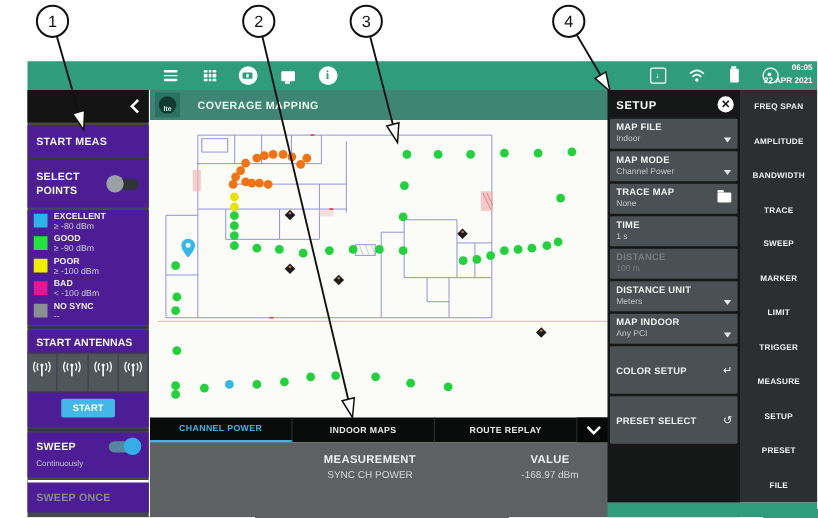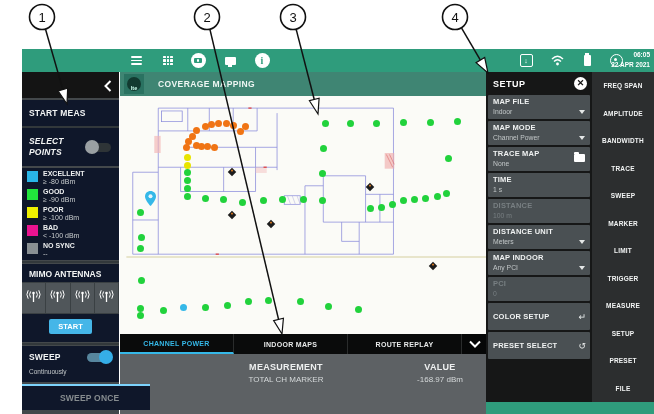--- a/index.html
+++ b/index.html
@@ -22,21 +22,21 @@
   .shot{width:11px;height:11px;border:1.3px solid #fff;border-radius:2px;color:#fff;font-size:7px;display:flex;align-items:center;justify-content:center;}
   .batt{width:7px;height:11px;background:#fff;border-radius:1px;position:relative;}
   .batt:before{content:"";position:absolute;left:1.8px;top:-2px;width:3.4px;height:2px;background:#fff;}
   .gps{width:11px;height:11px;border:1.4px solid #fff;border-radius:50%;position:relative;}
   .gps:after{content:"";position:absolute;left:3px;top:3px;width:3px;height:3px;border-radius:50%;background:#fff;}
   #clock{position:absolute;right:4px;top:1px;text-align:right;color:#fff;font-size:6.5px;line-height:10px;font-weight:bold;}
   
   #sidebar{left:22px;top:72px;width:97px;height:342px;background:#43484b;z-index:2;}
   #sb-head{position:absolute;left:0;top:0;width:97px;height:26px;background:#141414;}
   #sb-collapse{position:absolute;right:7px;top:6px;}
-  .sb-row{position:absolute;left:0;width:97px;background:#0f172a;color:#f2f4f4;}
+  .sb-row{position:absolute;left:0;width:97px;background:#4c1d95;color:#f2f4f4;}
   .sb-label{font-size:8.5px;font-weight:bold;letter-spacing:.2px;padding:0 0 0 7px;}
   #row-start{top:28px;height:26px;display:flex;align-items:center;}
   #row-select{top:56px;height:38px;display:flex;align-items:center;}
   #row-select .sb-label{line-height:11px;}
   .toggle{position:absolute;right:8px;width:24px;height:9px;border-radius:5px;}
   .toggle .knob{position:absolute;top:-2.5px;width:14px;height:14px;border-radius:50%;}
   .tg-off{background:#2e3437;}
   .tg-off .knob{left:-2px;background:#9aa0a3;}
   .tg-on{background:#57869e;}
   .tg-on .knob{right:-2px;background:#35aee8;}
@@ -47,21 +47,21 @@
   .lg-sub{font-weight:normal;color:#c9cdce;}
   #mimo{top:192px;height:78px;}
   #mimo-label{font-size:8.5px;font-weight:bold;padding:5px 0 3px 7px;}
   #ant-row{display:flex;height:30px;border-top:1px solid #3a4043;}
   .ant-btn{flex:1;border-right:1px solid #3a4043;display:flex;align-items:center;justify-content:center;background:#50565a;}
   #auto-wrap{height:24px;display:flex;align-items:center;justify-content:center;border-top:1px solid #3a4043;}
   #auto-btn{background:#45b6e8;color:#fff;font-size:7.5px;font-weight:bold;padding:3px 9px;border-radius:2px;}
   #row-sweep{top:274px;height:36px;}
   #sweep-line{display:flex;align-items:center;height:22px;position:relative;}
   #sweep-mode{font-size:6.5px;color:#c3c8ca;padding-left:7px;}
-  #row-sweeponce{top:312px;height:24px;display:flex;align-items:center;border-top:2px solid #7dd3fc;padding-left:31px;}
+  #row-sweeponce{top:312px;height:24px;display:flex;align-items:center;border-top:2px solid #ffffff;}
   #row-sweeponce .sb-label{color:#868c8f;}
   .sb-gap{position:absolute;left:0;width:97px;height:2px;background:#32383b;}
   
   #main-header{left:120px;top:72px;width:472px;height:24px;background:#3f8573;display:flex;align-items:center;z-index:1;}
   #lte-badge{width:20px;height:20px;background:#2a7261;margin-left:4px;display:flex;align-items:center;justify-content:center;}
   #lte-inner{width:14px;height:14px;border-radius:50%;background:#123a30;color:#cfe;font-size:5.5px;font-weight:bold;display:flex;align-items:flex-end;justify-content:center;line-height:6px;}
   #main-title{color:#eef6f3;font-size:8.5px;font-weight:bold;letter-spacing:.4px;margin-left:14px;}
   #map-area{left:120px;top:96px;width:472px;height:238px;background:#fbfbf7;z-index:1;overflow:hidden;}
   .dot{position:absolute;width:7px;height:7px;border-radius:50%;}
   .mark{position:absolute;width:6px;height:6px;background:#1c1c1c;transform:rotate(45deg);}
@@ -74,21 +74,21 @@
   #readout{left:120px;top:354px;width:472px;height:60px;background:#5d6164;z-index:1;color:#eef0f0;}
   .ro-block{position:absolute;top:8px;text-align:center;}
   .ro-label{font-size:9px;font-weight:bold;letter-spacing:.3px;}
   .ro-value{font-size:8px;color:#d5d9da;margin-top:3px;}
   
   #setup-panel{left:486px;top:72px;width:106px;height:330px;background:#161717;z-index:3;}
   #setup-head{height:23px;display:flex;align-items:center;justify-content:space-between;padding:0 5px 0 7px;}
   #setup-title{color:#fff;font-size:9px;font-weight:bold;letter-spacing:.5px;}
   #setup-close{width:13px;height:13px;border-radius:50%;background:#fff;color:#111;font-size:9px;line-height:13px;text-align:center;font-weight:bold;}
   .s-item{position:relative;margin:0 2px 2px 2px;background:#4a5053;height:24px;border-radius:1px;padding:2px 4px 0 5px;box-sizing:border-box;}
-  .s-item.single{height:27px;display:flex;align-items:center;justify-content:space-between;padding-top:0;}
+  .s-item.single{height:38px;display:flex;align-items:center;justify-content:space-between;padding-top:0;}
   .s-label{font-size:7.5px;font-weight:bold;color:#f0f2f2;letter-spacing:.2px;}
   .s-value{font-size:6.8px;color:#c2c7c8;margin-top:1.5px;}
   .s-item.disabled .s-label,.s-item.disabled .s-value{color:#787f82;}
   .s-caret{position:absolute;right:5px;bottom:5px;width:0;height:0;border-left:3.5px solid transparent;border-right:3.5px solid transparent;border-top:4.5px solid #e5e8e8;}
   .s-folder{position:absolute;right:5px;top:7px;width:11px;height:8px;background:#fff;border-radius:1px;}
   .s-folder:before{content:"";position:absolute;left:0;top:-2px;width:5px;height:2px;background:#fff;border-radius:1px 1px 0 0;}
   .s-glyph{color:#e8ebeb;font-size:9px;}
   
   #right-menu{left:592px;top:72px;width:62px;height:330px;background:#2c2e2f;z-index:3;display:flex;flex-direction:column;}
   .rm-item{flex:1;display:flex;align-items:center;justify-content:center;color:#f2f4f4;font-size:6.5px;font-weight:bold;letter-spacing:.2px;}
@@ -163,21 +163,21 @@
         <svg width="8" height="12" viewBox="0 0 8 12">
             <polyline points="6.5,1 1.5,6 6.5,11" fill="none" stroke="#fff" stroke-width="2"></polyline>
           </svg>
       </span>
     </div>
     <div id="row-start" class="sb-row">
       <span class="sb-label">START MEAS</span>
     </div>
     <div class="sb-gap" style="top:54px;"></div>
     <div id="row-select" class="sb-row">
-      <span class="sb-label" style="width:52px;font-style:italic;">SELECT POINTS</span>
+      <span class="sb-label" style="width:52px;">SELECT POINTS</span>
       <span class="toggle tg-off">
           <span class="knob"></span>
         </span>
     </div>
     <div id="legend" class="sb-row">
         <div class="lg-item">
           <span class="lg-sw" style="background:#29b5e8"></span>
   <span class="lg-tx"><span>EXCELLENT</span><br><span class="lg-sub">≥ -80 dBm</span></span>
         </div>
         <div class="lg-item">
@@ -192,21 +192,21 @@
           <span class="lg-sw" style="background:#ea1390"></span>
   <span class="lg-tx"><span>BAD</span><br><span class="lg-sub">&lt; -100 dBm</span></span>
         </div>
         <div class="lg-item">
           <span class="lg-sw" style="background:#899093"></span>
   <span class="lg-tx"><span>NO SYNC</span><br><span class="lg-sub">--</span></span>
         </div>
       </div>
     <div class="sb-gap" style="top:189px;"></div>
     <div id="mimo" class="sb-row">
-      <div id="mimo-label">MIMO ANTENNAS</div>
+      <div id="mimo-label">START ANTENNAS</div>
       <div id="ant-row">
           <div class="ant-btn">
             <span><svg width="17" height="13" viewBox="0 0 17 13">
  <line x1="8.5" y1="4" x2="8.5" y2="12" stroke="#fff" stroke-width="1.3"></line>
  <circle cx="8.5" cy="3" r="1.3" fill="#fff"></circle>
  <path d="M5.6,1.5 Q3.6,4.5 5.6,7.5" fill="none" stroke="#fff" stroke-width="1"></path>
  <path d="M11.4,1.5 Q13.4,4.5 11.4,7.5" fill="none" stroke="#fff" stroke-width="1"></path>
  <path d="M3.2,0.3 Q0.6,4.5 3.2,8.7" fill="none" stroke="#fff" stroke-width="1"></path>
  <path d="M13.8,0.3 Q16.4,4.5 13.8,8.7" fill="none" stroke="#fff" stroke-width="1"></path>
               </svg></span>
@@ -373,23 +373,23 @@
         <div class="tab">ROUTE REPLAY</div>
       </div>
     <div id="tab-chevron">
       <svg width="14" height="10" viewBox="0 0 14 10">
           <polyline points="2,2.5 7,7.5 12,2.5" fill="none" stroke="#fff" stroke-width="2"></polyline>
         </svg>
     </div>
   </div>
 
   <div id="readout" class="abs">
-    <div class="ro-block" style="left:76px;width:180px;">
+    <div class="ro-block" style="left:86px;width:180px;">
       <div class="ro-label">MEASUREMENT</div>
-      <div class="ro-value">TOTAL CH MARKER</div>
+      <div class="ro-value">SYNC CH POWER</div>
     </div>
     <div class="ro-block" style="left:250px;width:140px;">
       <div class="ro-label">VALUE</div>
       <div class="ro-value">-168.97 dBm</div>
     </div>
   </div>
 
   <div id="setup-panel" class="abs">
     <div id="setup-head">
       <span id="setup-title">SETUP</span>
@@ -421,24 +421,20 @@
         </div>
         <div class="s-item">
           <div class="s-label">DISTANCE UNIT</div>
                  <div class="s-value">Meters</div>
           <span class="s-caret"></span>
         </div>
         <div class="s-item">
           <div class="s-label">MAP INDOOR</div>
                  <div class="s-value">Any PCI</div>
           <span class="s-caret"></span>
-        </div>
-        <div class="s-item disabled">
-          <div class="s-label">PCI</div>
-                 <div class="s-value">0</div>
         </div>
         <div class="s-item single">
           <span class="s-label">COLOR SETUP</span>
                  <span class="s-glyph">↵</span>
         </div>
         <div class="s-item single">
           <span class="s-label">PRESET SELECT</span>
                  <span class="s-glyph">↺</span>
         </div>
       </div>

